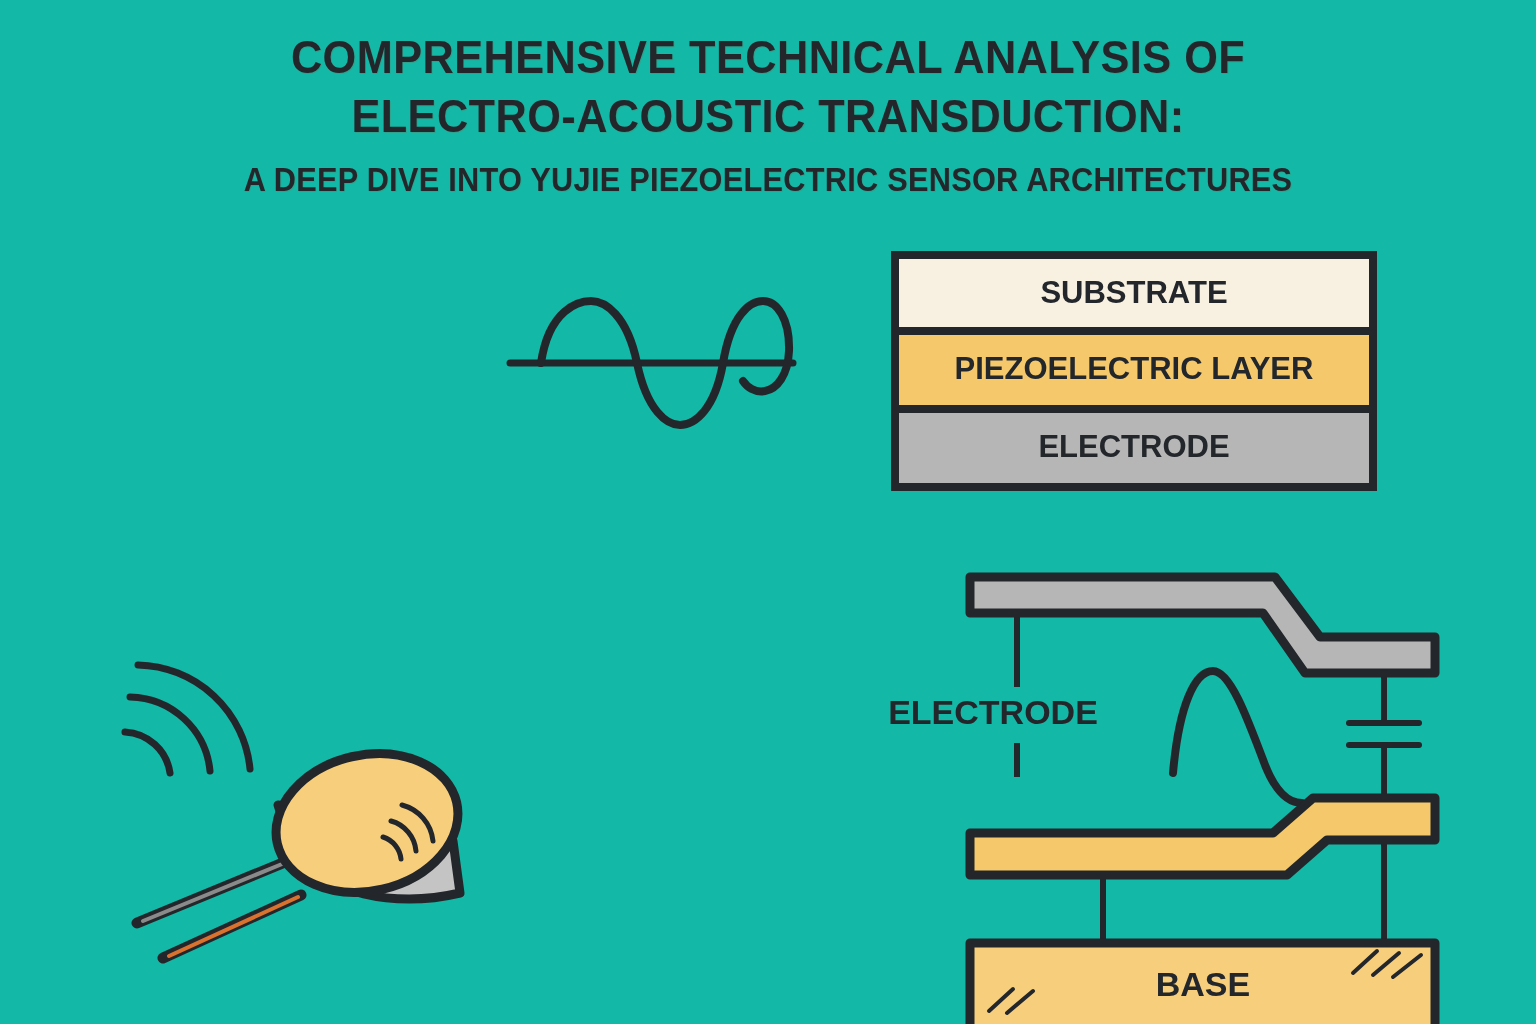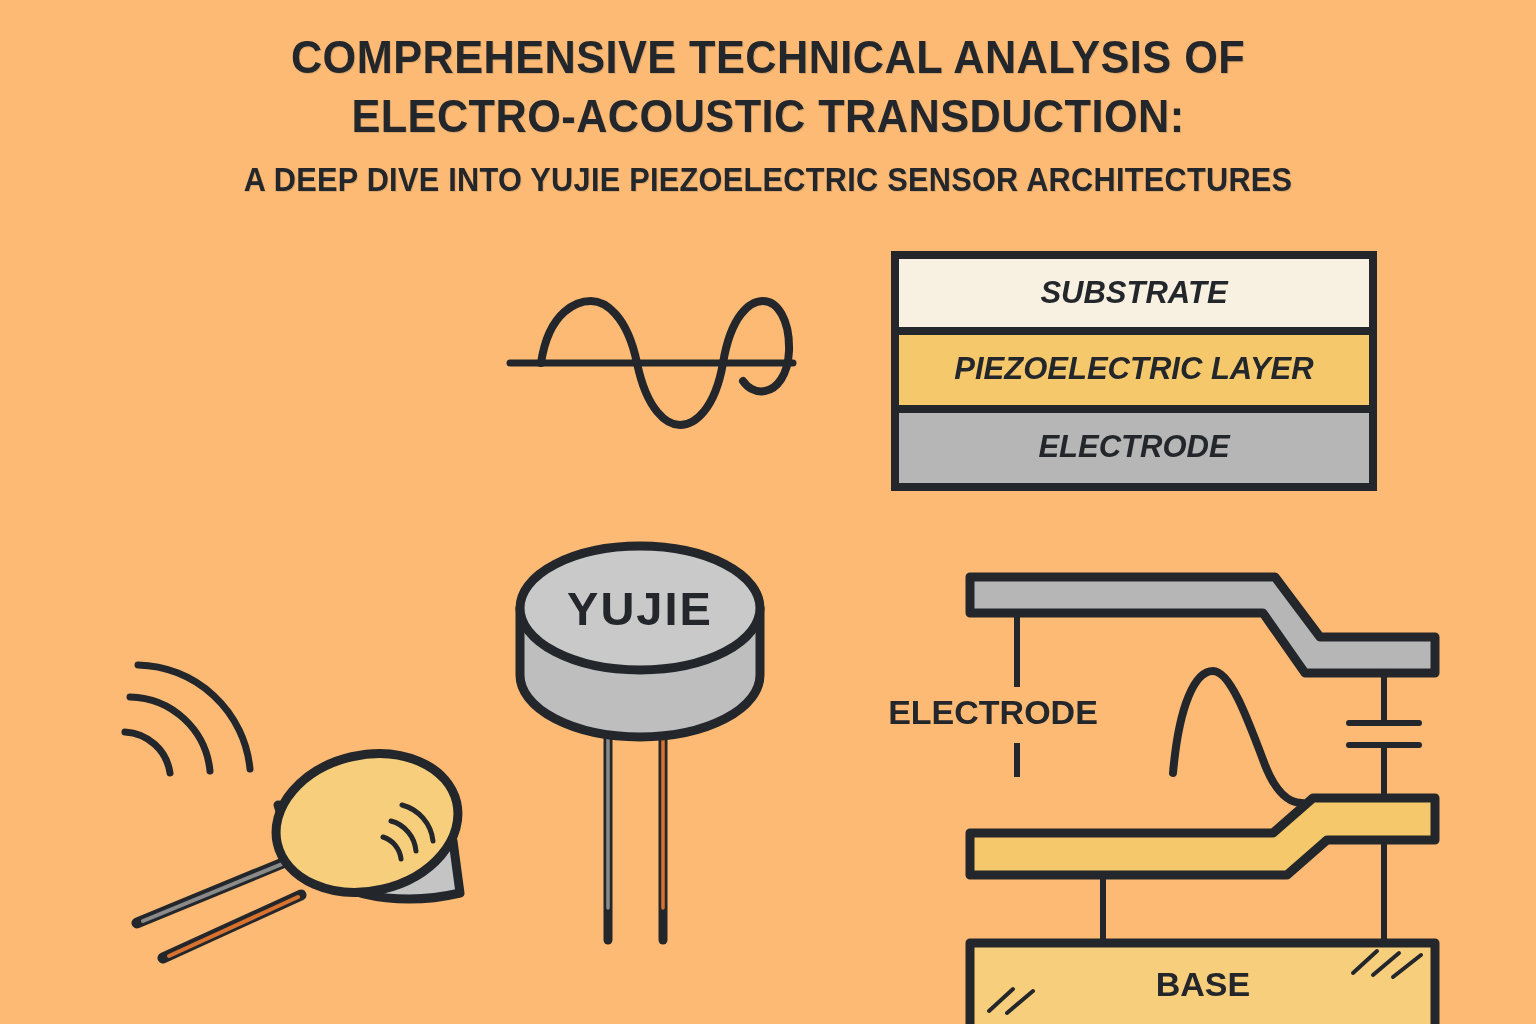--- a/index.html
+++ b/index.html
@@ -4,21 +4,21 @@
 <style>
   html, body {
     margin: 0;
     padding: 0;
     background: #F7E8CC;
   }
   #canvas {
     position: relative;
     width: 1536px;
     height: 1024px;
-    background: #fdba74;
+    background: #14b8a6;
     overflow: hidden;
     font-family: "Liberation Sans", sans-serif;
   }
   
   .title-block {
     position: absolute;
     left: 0;
     top: 28px;
     width: 1536px;
     text-align: center;
@@ -75,39 +75,20 @@
   <div class="fig" style="left:505px; top:285px;">
     <svg width="300" height="140" viewBox="0 0 300 140">
       <line x1="5" y1="78" x2="288" y2="78" stroke="#23272B" stroke-width="7" stroke-linecap="round"></line>
       <path d="M 36 78 C 44 24, 74 16, 86 16 C 100 16, 122 30, 132 78
                C 142 126, 162 140, 175 140 C 190 140, 210 124, 218 78
                C 226 30, 245 16, 258 16 C 272 16, 285 34, 284 66
                C 283 90, 272 104, 260 106 C 250 108, 242 102, 238 96" class="stroke-dark" stroke-width="8" stroke-linecap="round"></path>
     </svg>
   </div>
 
-  <div class="fig" style="left:495px; top:490px;">
-    <svg width="290" height="470" viewBox="0 0 290 470">
-
-      <g stroke="#23272B" stroke-width="9" stroke-linecap="round">
-        <line x1="113" y1="236" x2="113" y2="450"></line>
-        <line x1="168" y1="236" x2="168" y2="450"></line>
-      </g>
-      <g stroke-width="3.5" stroke-linecap="round">
-        <line x1="113" y1="240" x2="113" y2="418" stroke="#8A8A8A"></line>
-        <line x1="168" y1="240" x2="168" y2="418" stroke="#D9722E"></line>
-      </g>
-
-      <path d="M 25 118 L 25 185 A 120 62 0 0 0 265 185 L 265 118 Z" fill="#BEBEBE" stroke="#23272B" stroke-width="9" stroke-linejoin="round"></path>
-
-      <ellipse cx="145" cy="118" rx="120" ry="62" fill="#C9C9C9" stroke="#23272B" stroke-width="9"></ellipse>
-
-      <text class="lbl" x="145" y="123" font-size="47" letter-spacing="2">YUJIE</text>
-    </svg>
-  </div>
 
   <div class="fig" style="left:115px; top:645px;">
     <svg width="400" height="330" viewBox="0 0 400 330">
 
       <g class="stroke-dark" stroke-width="7" stroke-linecap="round">
         <path d="M 23 20 A 115 115 0 0 1 135 124"></path>
         <path d="M 15 52 A 82 82 0 0 1 95 126"></path>
         <path d="M 10 87 A 48 48 0 0 1 55 128"></path>
       </g>
 
@@ -125,21 +106,21 @@
       <ellipse cx="252" cy="178" rx="92" ry="68" transform="rotate(-13 252 178)" fill="#F7CE7C" stroke="#23272B" stroke-width="9"></ellipse>
 
       <g class="stroke-dark" stroke-width="5" stroke-linecap="round">
         <path d="M 287 160 A 42 42 0 0 1 318 196"></path>
         <path d="M 276 176 A 34 34 0 0 1 301 206"></path>
         <path d="M 268 192 A 26 26 0 0 1 286 214"></path>
       </g>
     </svg>
   </div>
 
-  <div class="fig" style="left:890px; top:250px;font-style:italic;">
+  <div class="fig" style="left:890px; top:250px;">
     <svg width="495" height="260" viewBox="0 0 495 260">
 
       <rect x="5" y="5" width="478" height="76" fill="#F8F0E0" stroke="#23272B" stroke-width="8"></rect>
       <text class="lbl" x="244" y="45" font-size="31">SUBSTRATE</text>
 
       <rect x="5" y="81" width="478" height="78" fill="#F5C96B" stroke="#23272B" stroke-width="8"></rect>
       <text class="lbl" x="244" y="121" font-size="31">PIEZOELECTRIC LAYER</text>
 
       <rect x="5" y="159" width="478" height="78" fill="#B6B6B6" stroke="#23272B" stroke-width="8"></rect>
       <text class="lbl" x="244" y="199" font-size="31">ELECTRODE</text>

